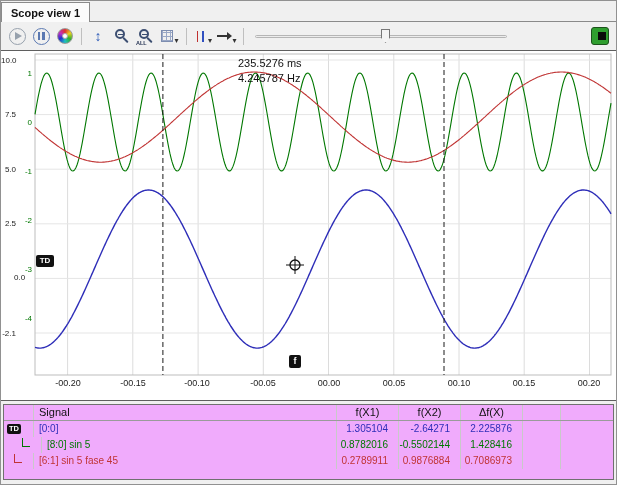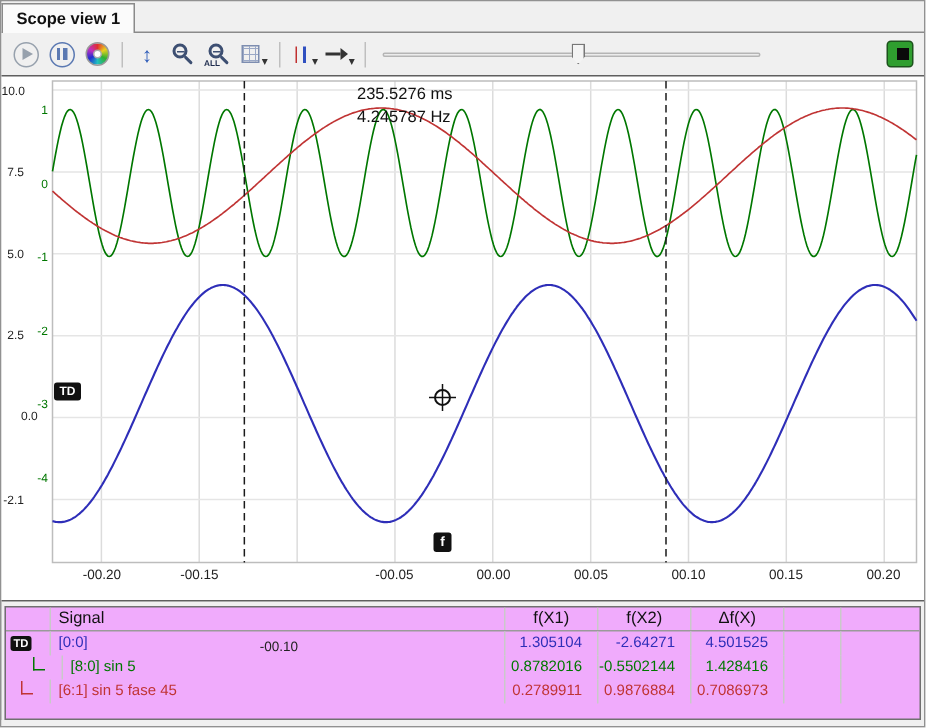--- a/index.html
+++ b/index.html
@@ -192,21 +192,21 @@
         <span class="ylab green" style="top: 17.5px;">1</span>
         <span class="ylab green" style="top: 66.5px;">0</span>
         <span class="ylab green" style="top: 115.5px;">-1</span>
         <span class="ylab green" style="top: 164.5px;">-2</span>
         <span class="ylab green" style="top: 213.5px;">-3</span>
         <span class="ylab green" style="top: 262.5px;">-4</span>
       </div>
     <div id="x-axis">
         <span class="xlab" style="left: 46px;">-00.20</span>
         <span class="xlab" style="left: 111px;">-00.15</span>
-        <span class="xlab" style="left: 164px; margin-top: 48px;">-00.10</span>
+        <span class="xlab" style="left: 175px;">-00.10</span>
         <span class="xlab" style="left: 241px;">-00.05</span>
         <span class="xlab" style="left: 307px;">00.00</span>
         <span class="xlab" style="left: 372px;">00.05</span>
         <span class="xlab" style="left: 437px;">00.10</span>
         <span class="xlab" style="left: 502px;">00.15</span>
         <span class="xlab" style="left: 567px;">00.20</span>
       </div>
     <div class="cursor-annotation">
       <div>235.5276 ms</div>
       <div>4.245787 Hz</div>
@@ -228,21 +228,21 @@
       <div class="cell c-fill"></div>
     </div>
 
     <div class="trow" style="color: rgb(46, 46, 184);">
       <div class="cell c-icon">
         <span class="tdbadge">TD</span>
       </div>
       <div class="cell c-sig">[0:0]</div>
       <div class="cell c-num">1.305104</div>
       <div class="cell c-num">-2.64271</div>
-      <div class="cell c-num">4.501525</div>
+      <div class="cell c-num">2.225876</div>
       <div class="cell c-extra"></div>
       <div class="cell c-fill"></div>
     </div>
 
     <div class="trow" style="color: rgb(0, 119, 0); margin-left: 8px;">
       <div class="cell c-icon">
         <span class="elbow"></span>
       </div>
       <div class="cell c-sig">[8:0] sin 5</div>
       <div class="cell c-num">0.8782016</div>

